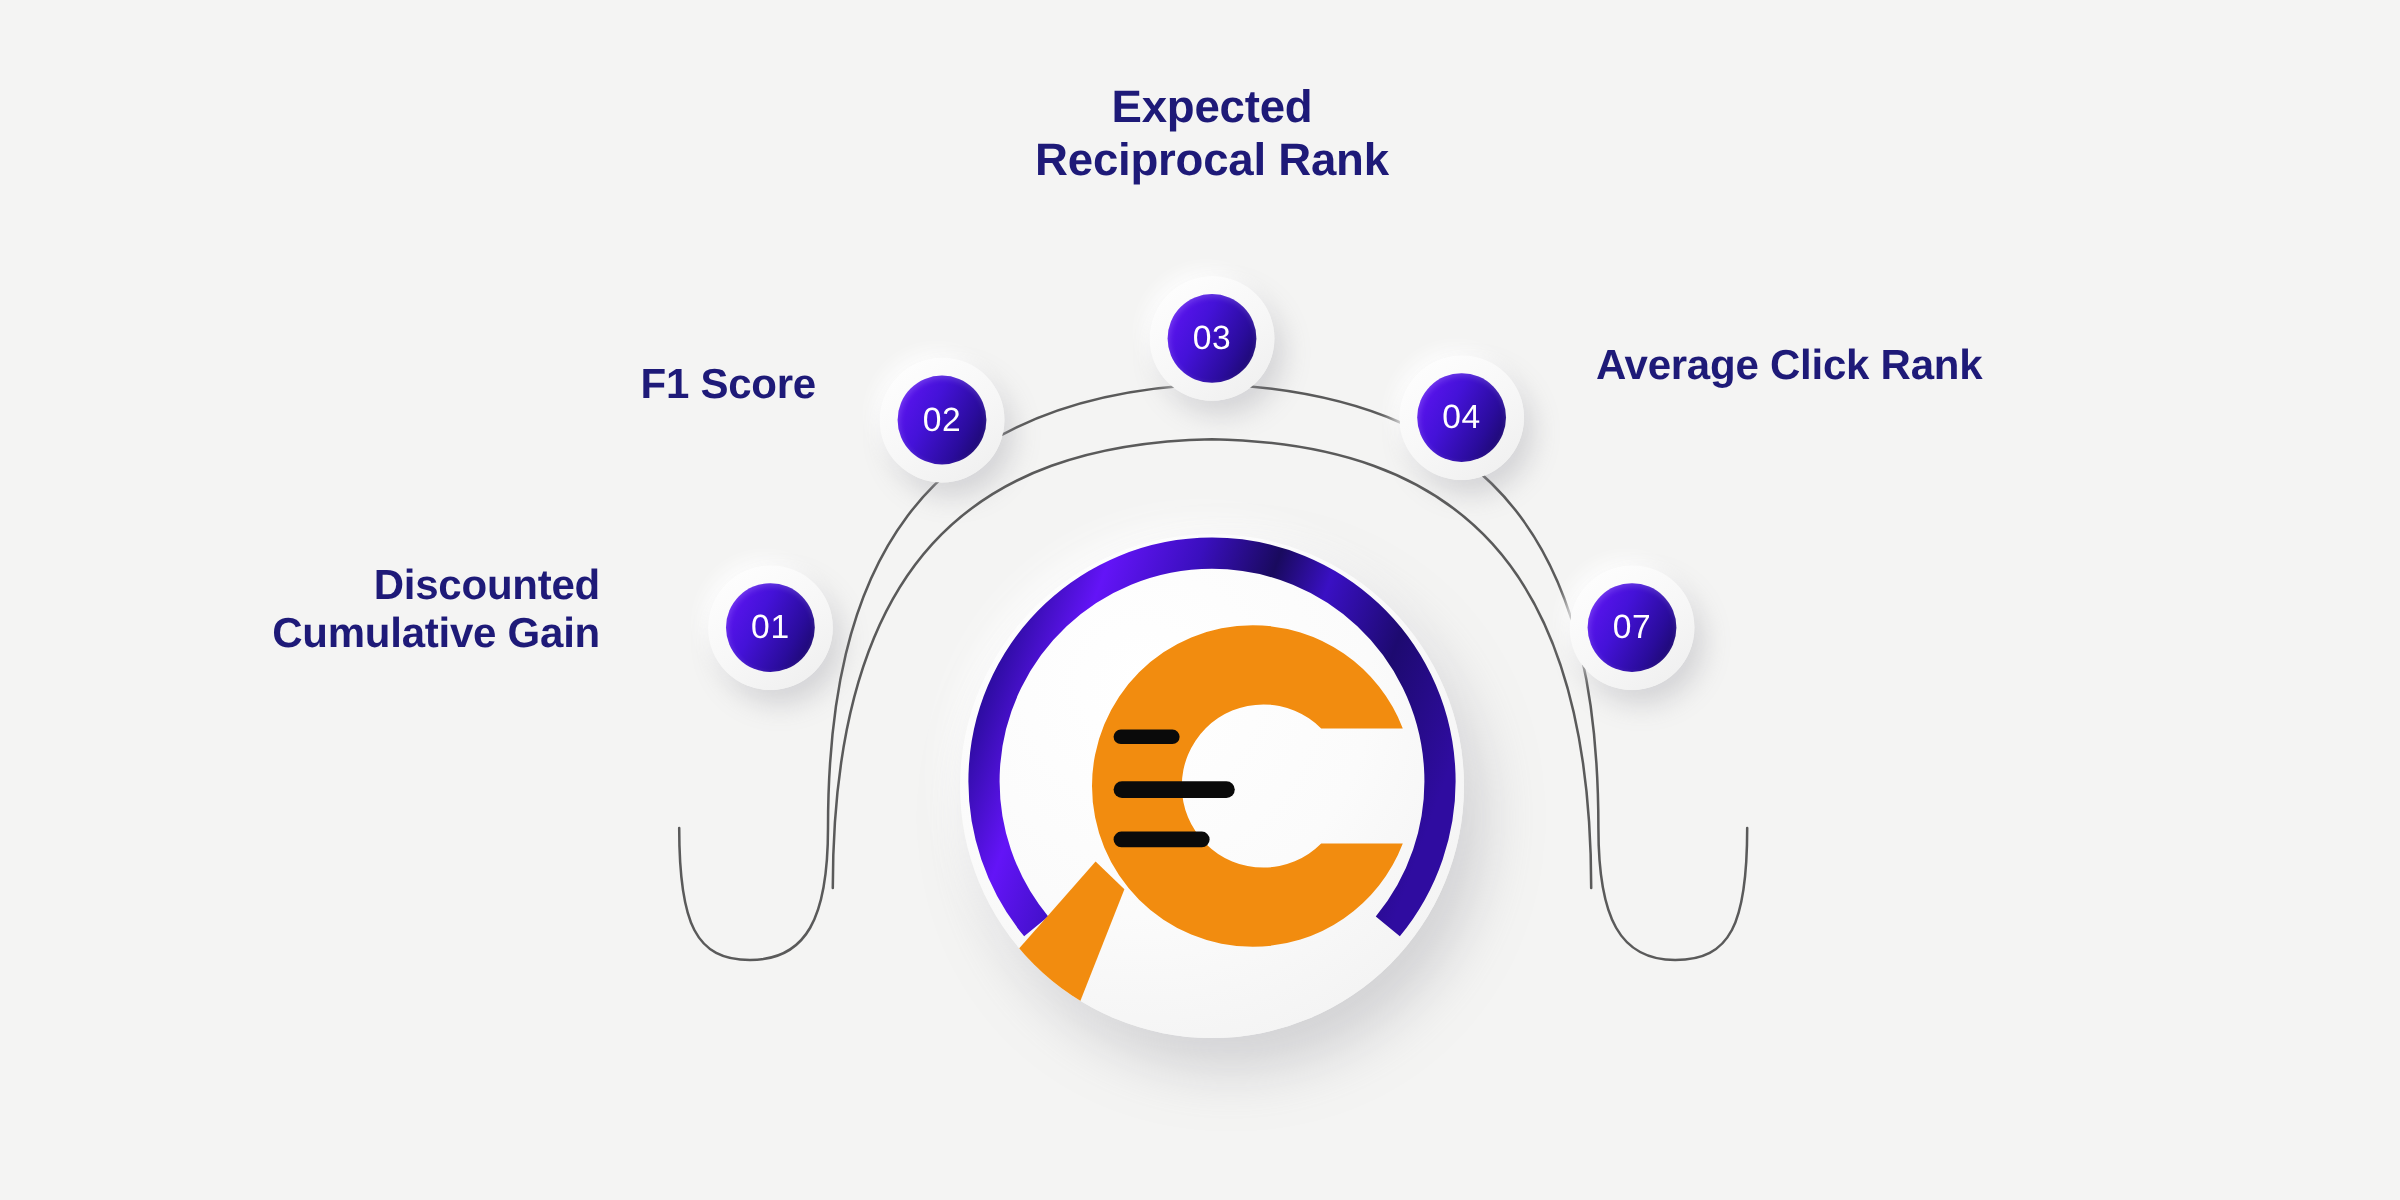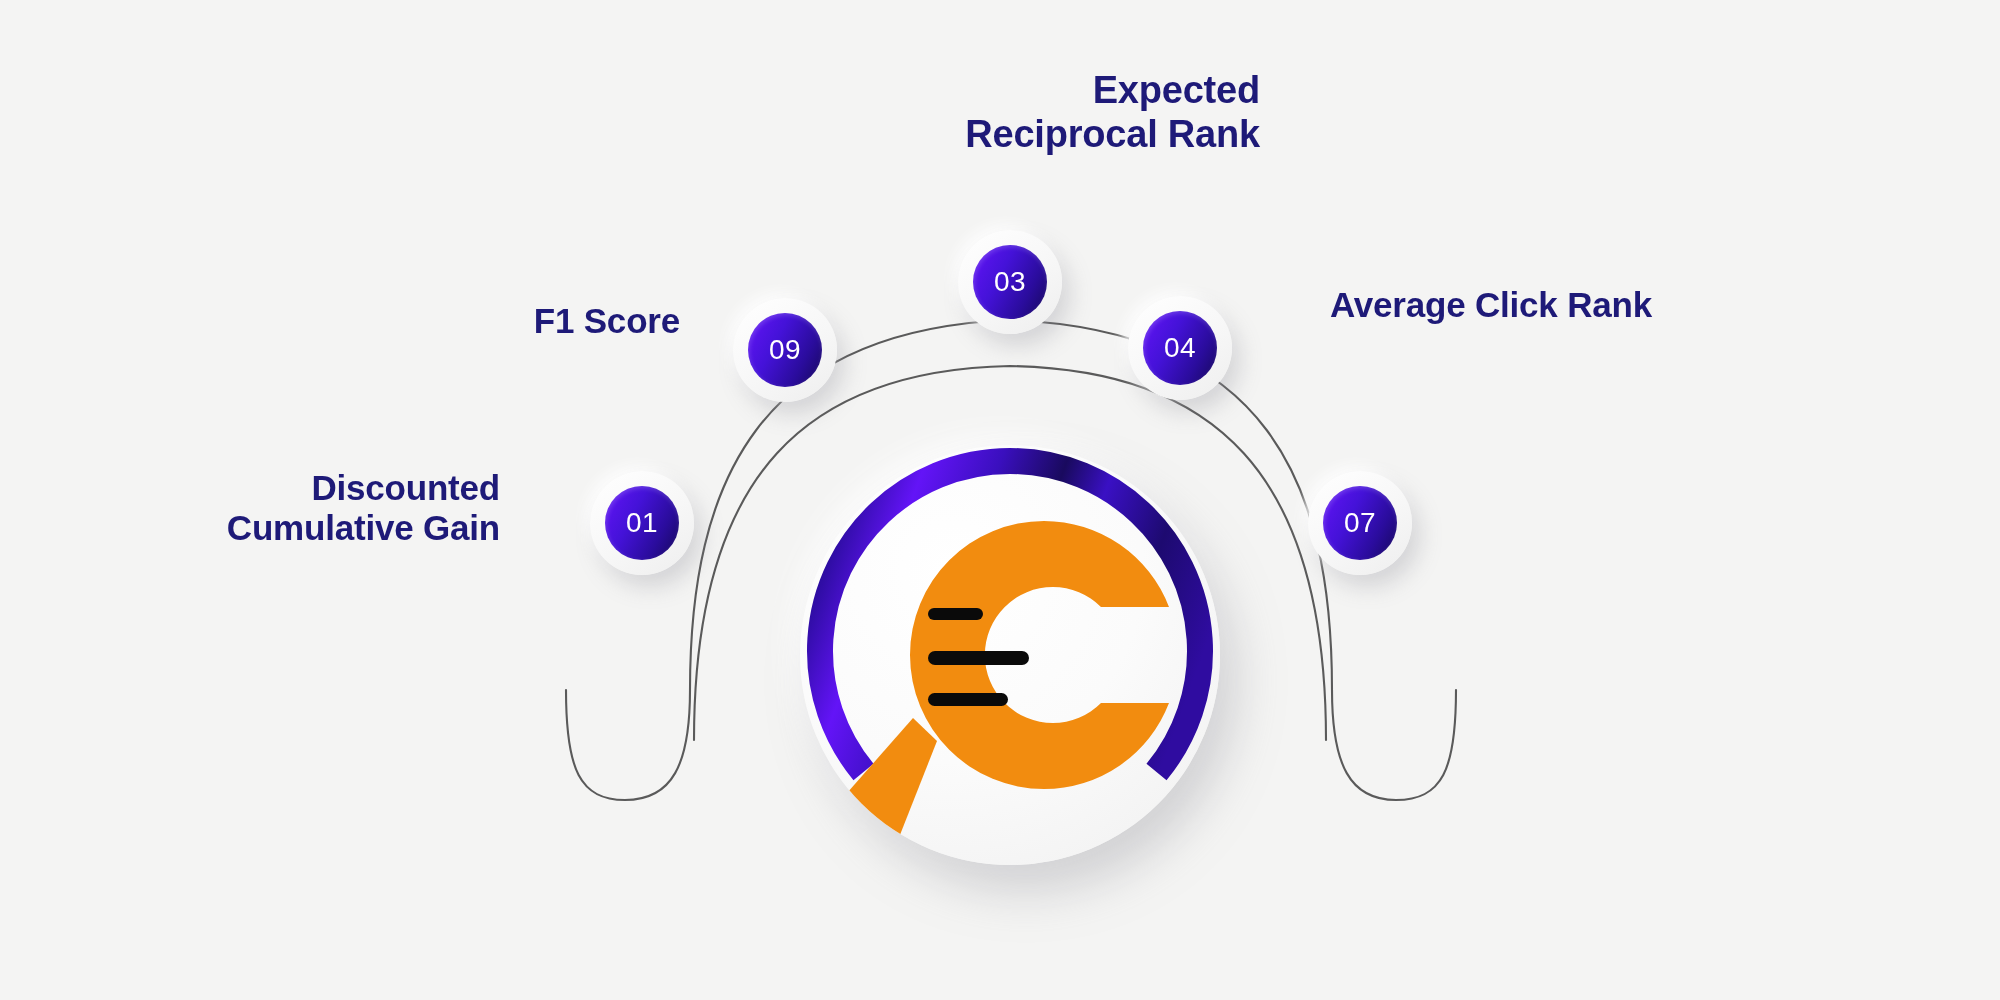--- a/index.html
+++ b/index.html
@@ -35,21 +35,21 @@
     line-height: 1.15;
     letter-spacing: -0.2px;
     white-space: pre-line;
   }
   .label.big {
     font-size: 38px;
     line-height: 1.17;
   }
   .label.ta-right { text-align: right; }
   .label.ta-left  { text-align: left; }
-  .label.ta-center{ text-align: right; }
+  .label.ta-center{ text-align: center; }
 
   #lbl-err  { left: 760px;  top: 68px;  width: 500px; }
   #lbl-f1   { left: 220px;  top: 285px; width: 460px; margin-top: 16px; }
   #lbl-dcg  { left: 100px;  top: 468px; width: 400px; }
   #lbl-acr  { left: 1330px; top: 285px; width: 540px; }
   #lbl-cec  { left: 1478px; top: 500px; width: 520px; }
 
   
   .badge {
     position: absolute;
@@ -78,21 +78,21 @@
     color: #ffffff;
     font-size: 28px;
     font-weight: 400;
     letter-spacing: 0.5px;
     font-family: "Liberation Sans", sans-serif;
     text-align: center;
   }
   #badge-1 { left: 590px;  top: 471px; }
   #badge-2 { left: 733px;  top: 298px; }
   #badge-3 { left: 958px;  top: 230px; }
-  #badge-4 { left: 1128px; top: 296px; }
+  #badge-4 { left: 1166px; top: 296px; }
   #badge-5 { left: 1308px; top: 471px; }
 
   
   #medallion {
     position: absolute;
     left: 800px;
     top: 445px;
     width: 420px;
     height: 420px;
     z-index: 4;
@@ -192,21 +192,21 @@
   </div>
 
   <div class="badge" id="badge-1">
     <div class="badge-inner">
       <span class="badge-num">01</span>
     </div>
   </div>
 
   <div class="badge" id="badge-2">
     <div class="badge-inner">
-      <span class="badge-num">09</span>
+      <span class="badge-num">02</span>
     </div>
   </div>
 
   <div class="badge" id="badge-3">
     <div class="badge-inner">
       <span class="badge-num">03</span>
     </div>
   </div>
 
   <div class="badge" id="badge-4">

